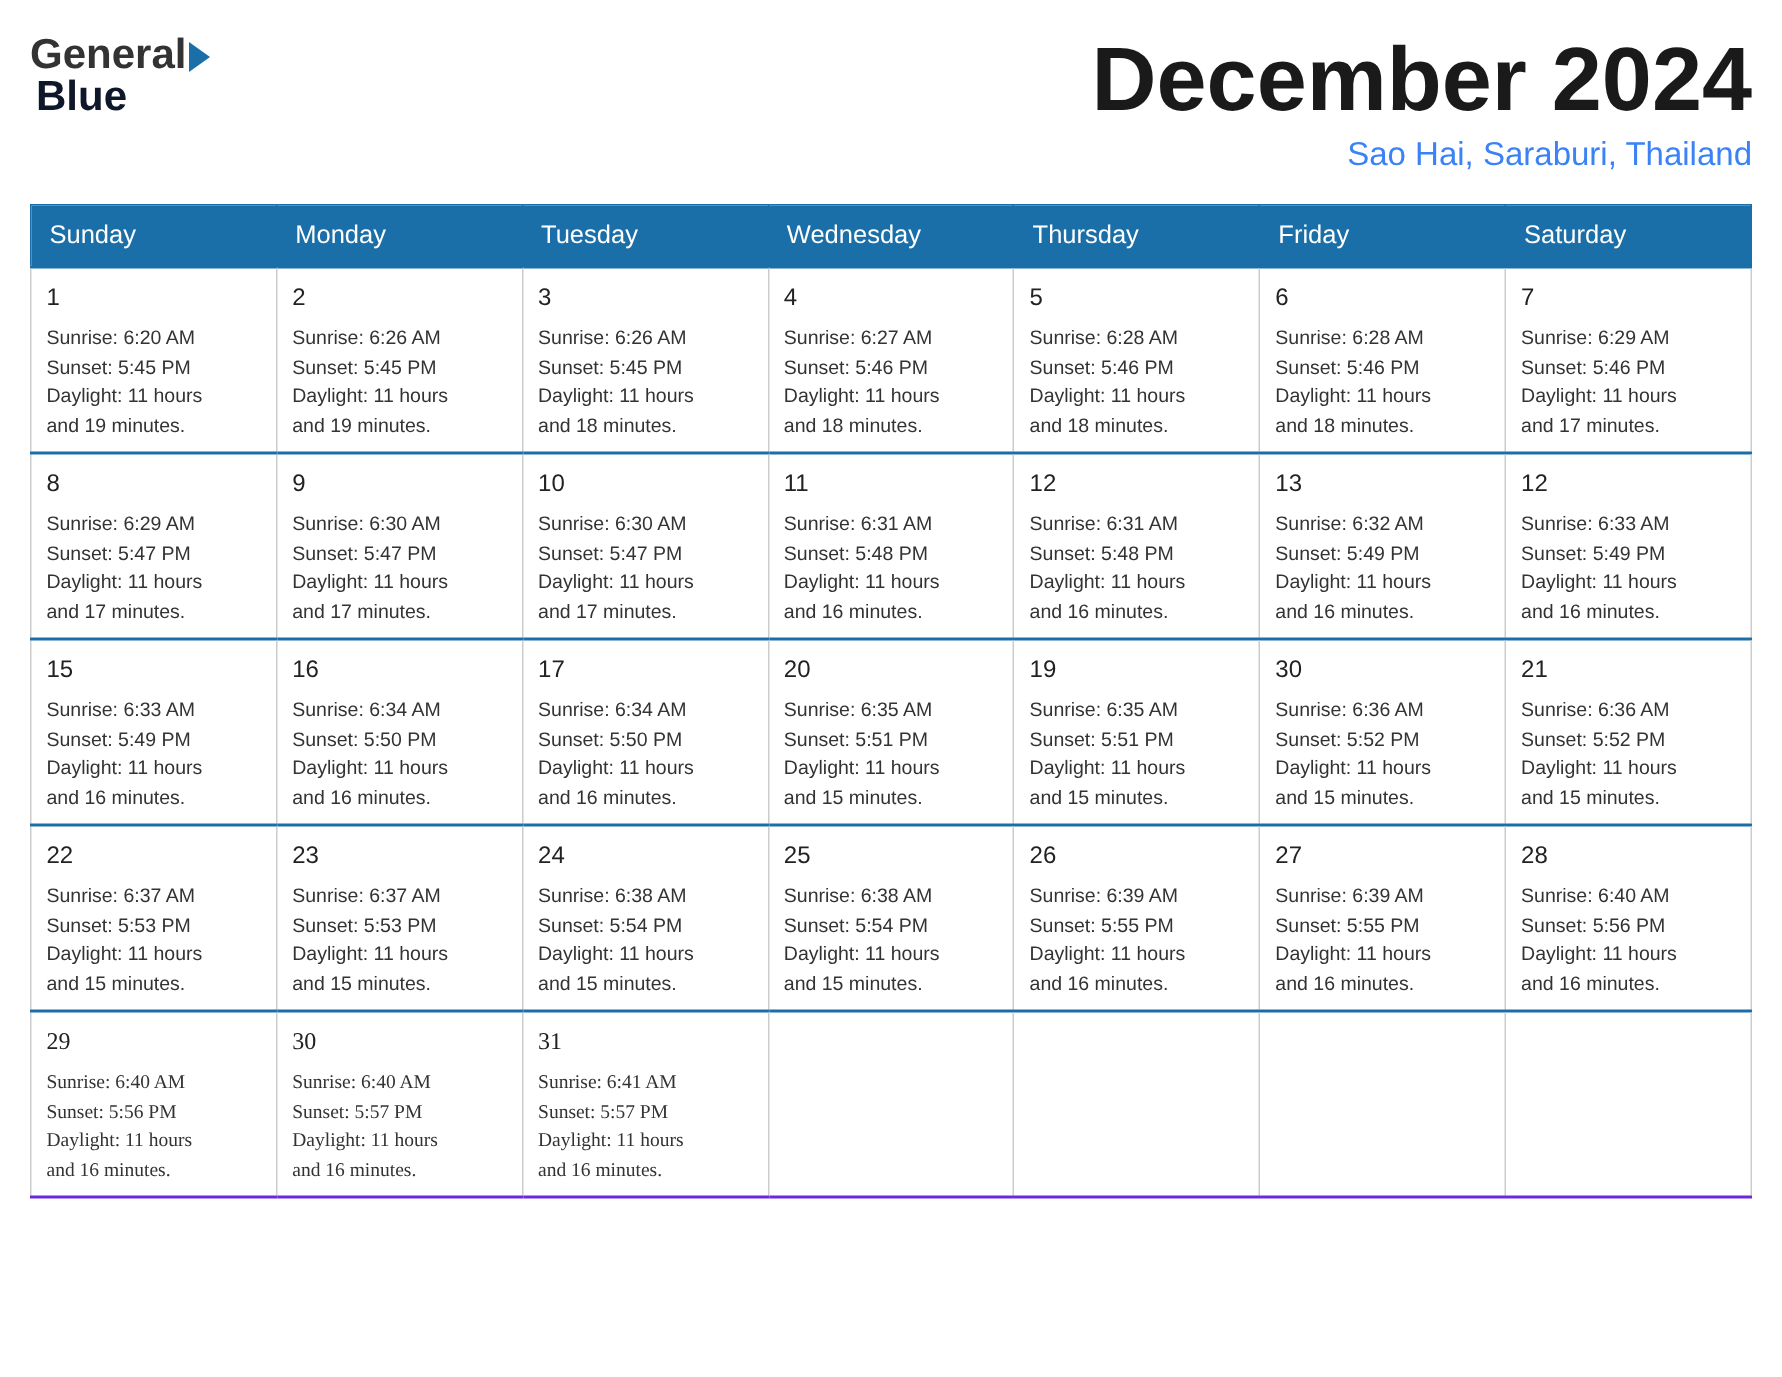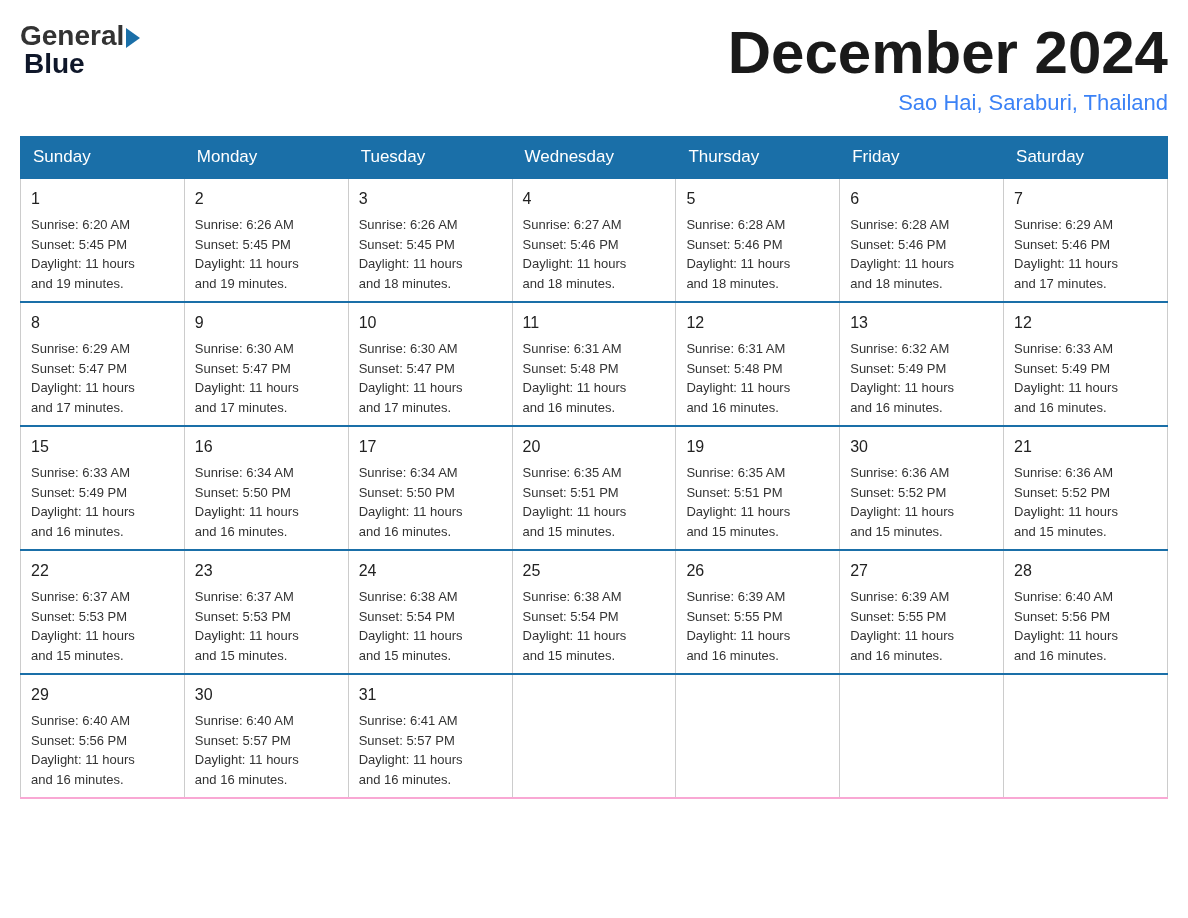--- a/index.html
+++ b/index.html
@@ -84,21 +84,22 @@
       line-height: 1.5;
     }
     .calendar td .day-num {
       font-size: 16px;
       font-weight: normal;
       display: block;
       margin-bottom: 4px;
       color: #222;
     }
     .calendar tr:last-child td {
-      border-bottom: 2px solid #f9a8d4;
+      border-bottom: 2px solid #6d28d9;
+      font-family: Liberation Serif, serif;
     }
     .calendar tbody tr:first-child td {
       border-top: 2px solid #1a6fa8;
     }
     .row-border-top td {
       border-top: 2px solid #1a6fa8 !important;
     }
     .empty-cell {
       background: #fff;
     }

